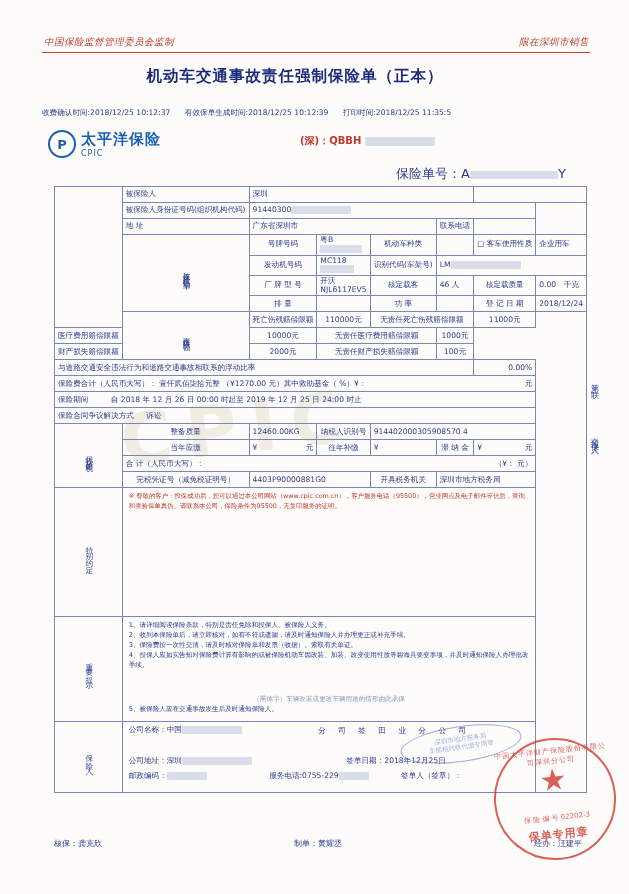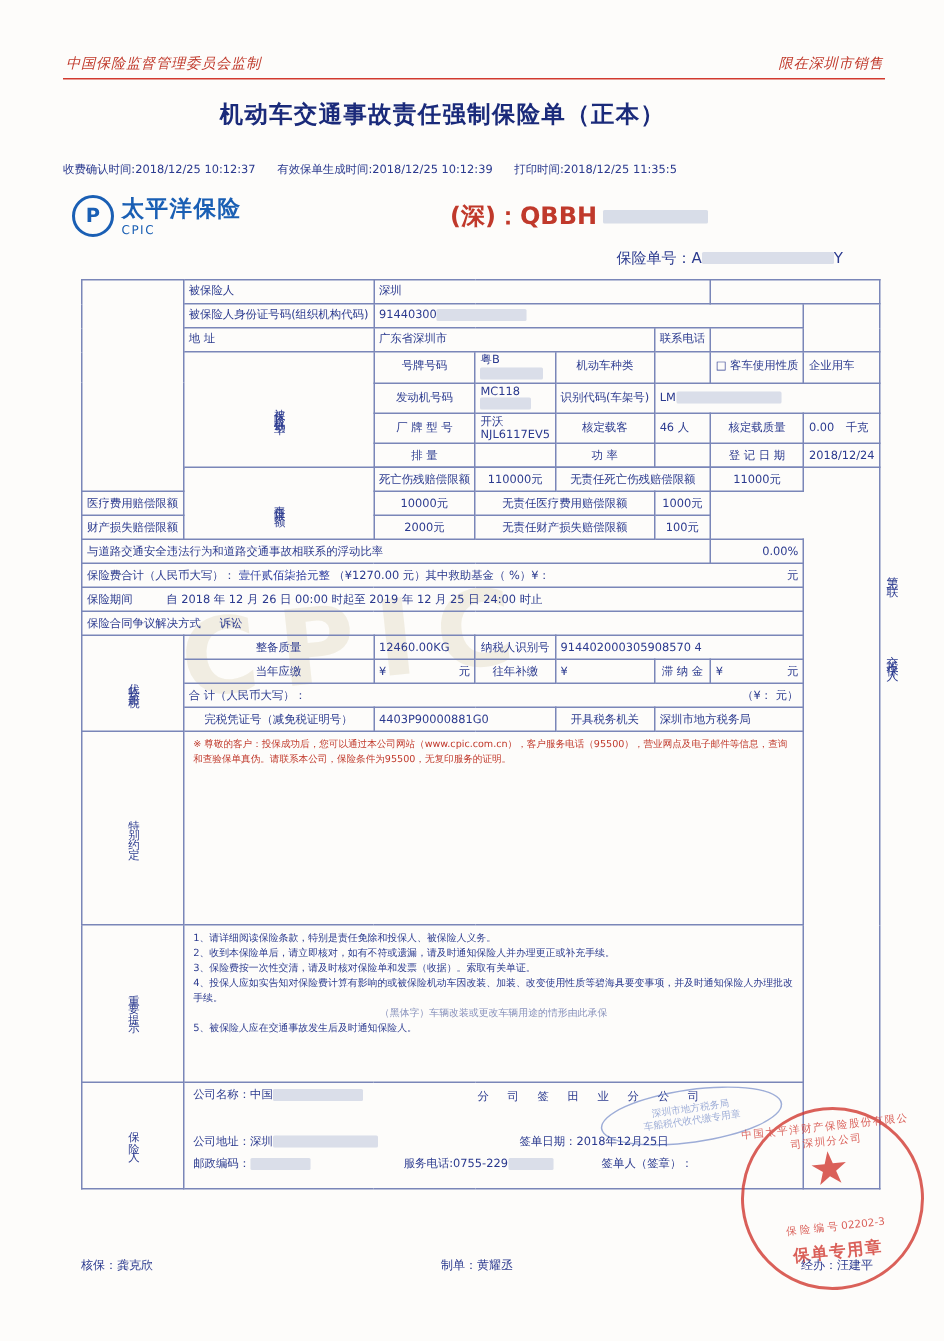--- a/index.html
+++ b/index.html
@@ -39,28 +39,28 @@
   .logo-mark{
     width:24px;height:24px;border-radius:50%;
     border:2px solid #1a5fb4;color:#1a5fb4;
     display:flex;align-items:center;justify-content:center;
     font-size:13px;font-weight:bold;margin-right:5px;
   }
   .logo-txt-cn{font-size:15px;font-weight:bold;color:#1a5fb4;letter-spacing:1px;}
   .logo-txt-en{font-size:8px;color:#1a5fb4;letter-spacing:1px;}
 
   .qbbh{
-    position:absolute;left:300px;top:134px;font-size:16px;color:#c0392b;font-weight:bold;
+    position:absolute;left:300px;top:134px;font-size:10px;color:#c0392b;font-weight:bold;
   }
   .qbbh .smudge{
     display:inline-block;width:70px;height:9px;background:#b9c2d8;opacity:.55;
     vertical-align:middle;margin-left:4px;border-radius:1px;
   }
   .policy-no{
-    position:absolute;left:411px;top:165px;font-size:10px;color:#2b3a8f;white-space:nowrap;
+    position:absolute;left:396px;top:165px;font-size:13px;color:#2b3a8f;white-space:nowrap;
   }
 
   
   .tbl{
     position:absolute;left:54px;top:186px;width:528px;
     border:1px solid #7a86b8;border-collapse:collapse;
   }
   .tbl td{
     border:1px solid #7a86b8;
     padding:1px 3px;
@@ -138,21 +138,21 @@
   .footer{
     position:absolute;left:54px;top:838px;width:528px;
     display:flex;justify-content:space-between;
     font-size:8px;color:#2b3a8f;
   }
 
   .note-red{
     color:#c0392b;font-size:6.4px;line-height:1.45;
   }
   .tiny{font-size:6.6px;line-height:1.5;}
-  .dim{color:#8a93bd;}
+  .dim{color:#8a93bd;margin-top:24px;}
 </style>
 </head>
 <body>
 
 <div class="page">
 
   <div class="hdr-top">
     <span>中国保险监督管理委员会监制</span>
     <span>限在深圳市销售</span>
   </div>

